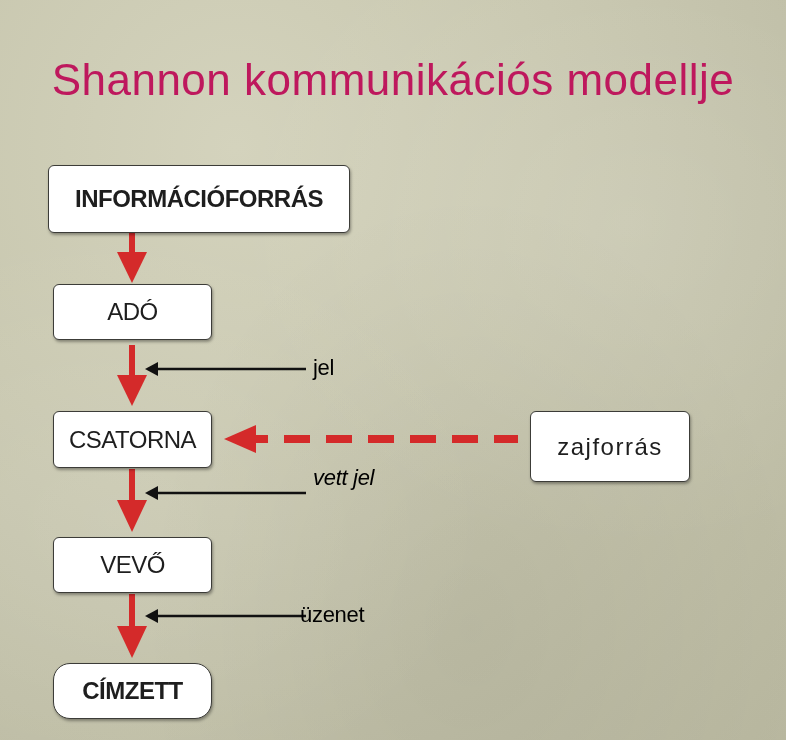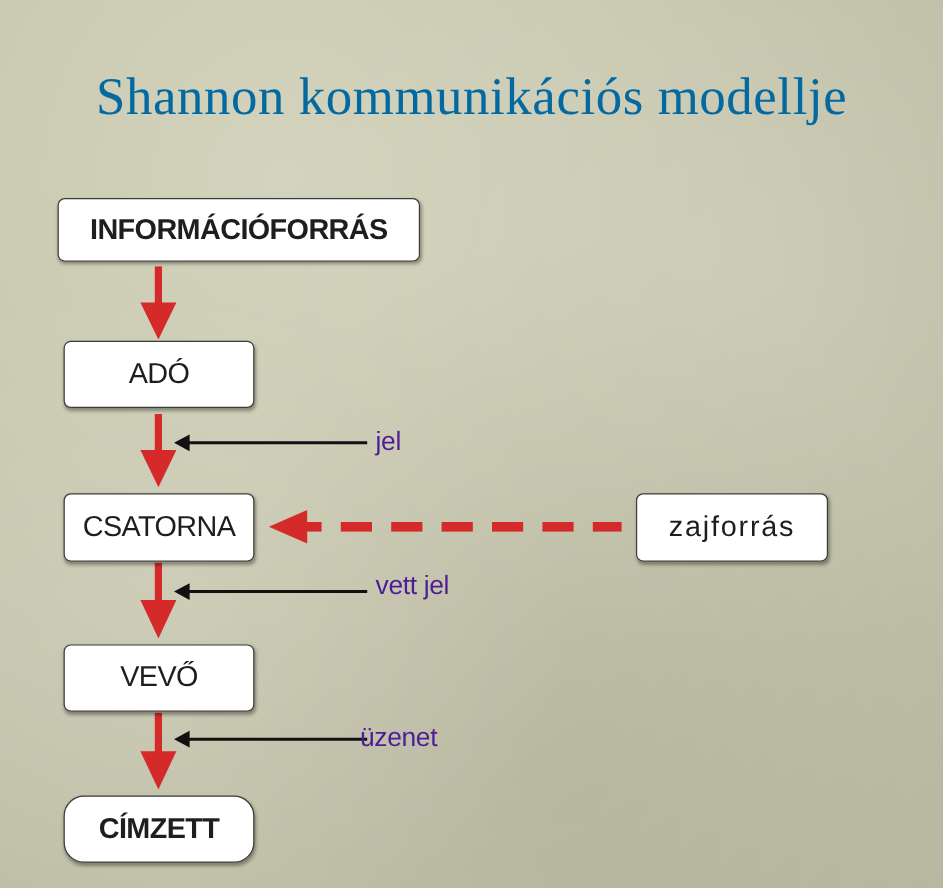--- a/index.html
+++ b/index.html
@@ -10,35 +10,35 @@
   }
   .texture {
     position: absolute; inset: 0; pointer-events: none;
     background:
       radial-gradient(ellipse at 80% 30%, rgba(255,255,255,0.12), transparent 45%),
       radial-gradient(ellipse at 15% 70%, rgba(255,255,255,0.10), transparent 40%),
       radial-gradient(ellipse at 60% 85%, rgba(0,0,0,0.05), transparent 50%);
   }
   .title {
     position: absolute; left: 0; top: 26px; width: 786px; text-align: center;
-    font-family: Liberation Serif, serif; font-size: 44px; color: #0369a1;
+    font-family: Liberation Sans, sans-serif; font-size: 44px; color: #be185d;
     letter-spacing: 0.5px; font-weight: normal;
   }
   .box {
     position: absolute; background: #fff; border: 1.5px solid #3c3c38;
     border-radius: 6px; box-shadow: 1px 2px 3px rgba(0,0,0,0.35);
     display: flex; align-items: center; justify-content: center;
     color: #1e1e1e; box-sizing: border-box;
   }
   .box span { font-size: 24px; }
   .bold span { font-weight: bold; letter-spacing: -0.5px; }
   .narrow span { letter-spacing: -0.5px; }
   .wide span { letter-spacing: 1.5px; }
   .label {
-    position: absolute; font-size: 22px; color: #4c1d95; letter-spacing: -0.3px;
+    position: absolute; font-size: 22px; color: #000000; letter-spacing: -0.3px;
   }
   svg.overlay { position: absolute; left: 0; top: 0; }
 </style>
 </head>
 <body>
 
 <div class="texture"></div>
 
 <h1 class="title">Shannon kommunikációs modellje</h1>
 
@@ -85,39 +85,39 @@
       <line x1="154" y1="493" x2="306" y2="493"></line>
       <polygon points="145,493 158,486 158,500" stroke="none"></polygon>
     </g>
     <g>
       <line x1="154" y1="616" x2="306" y2="616"></line>
       <polygon points="145,616 158,609 158,623" stroke="none"></polygon>
     </g>
   </g>
 </svg>
 
-<div class="box bold" style="left:48px; top:165px; width:302px; height:53px;">
+<div class="box bold" style="left:48px; top:165px; width:302px; height:68px;">
   <span>INFORMÁCIÓFORRÁS</span>
 </div>
 
 <div class="box narrow" style="left:53px; top:284px; width:159px; height:56px;">
   <span>ADÓ</span>
 </div>
 
 <div class="box narrow" style="left:53px; top:411px; width:159px; height:57px;">
   <span>CSATORNA</span>
 </div>
 
-<div class="box wide" style="left:530px; top:411px; width:160px; height:57px;">
+<div class="box wide" style="left:530px; top:411px; width:160px; height:71px;">
   <span>zajforrás</span>
 </div>
 
 <div class="box narrow" style="left:53px; top:537px; width:159px; height:56px;">
   <span>VEVŐ</span>
 </div>
 
 <div class="box bold" style="left:53px; top:663px; width:159px; height:56px;border-radius:17px;">
   <span>CÍMZETT</span>
 </div>
 
 <div class="label" style="left:313px; top:355px;">jel</div>
-<div class="label" style="left:313px; top:475px;">vett jel</div>
+<div class="label" style="left:313px; top:465px;font-style:italic;">vett jel</div>
 <div class="label" style="left:300px; top:602px;">üzenet</div>
 
 </body></html>

